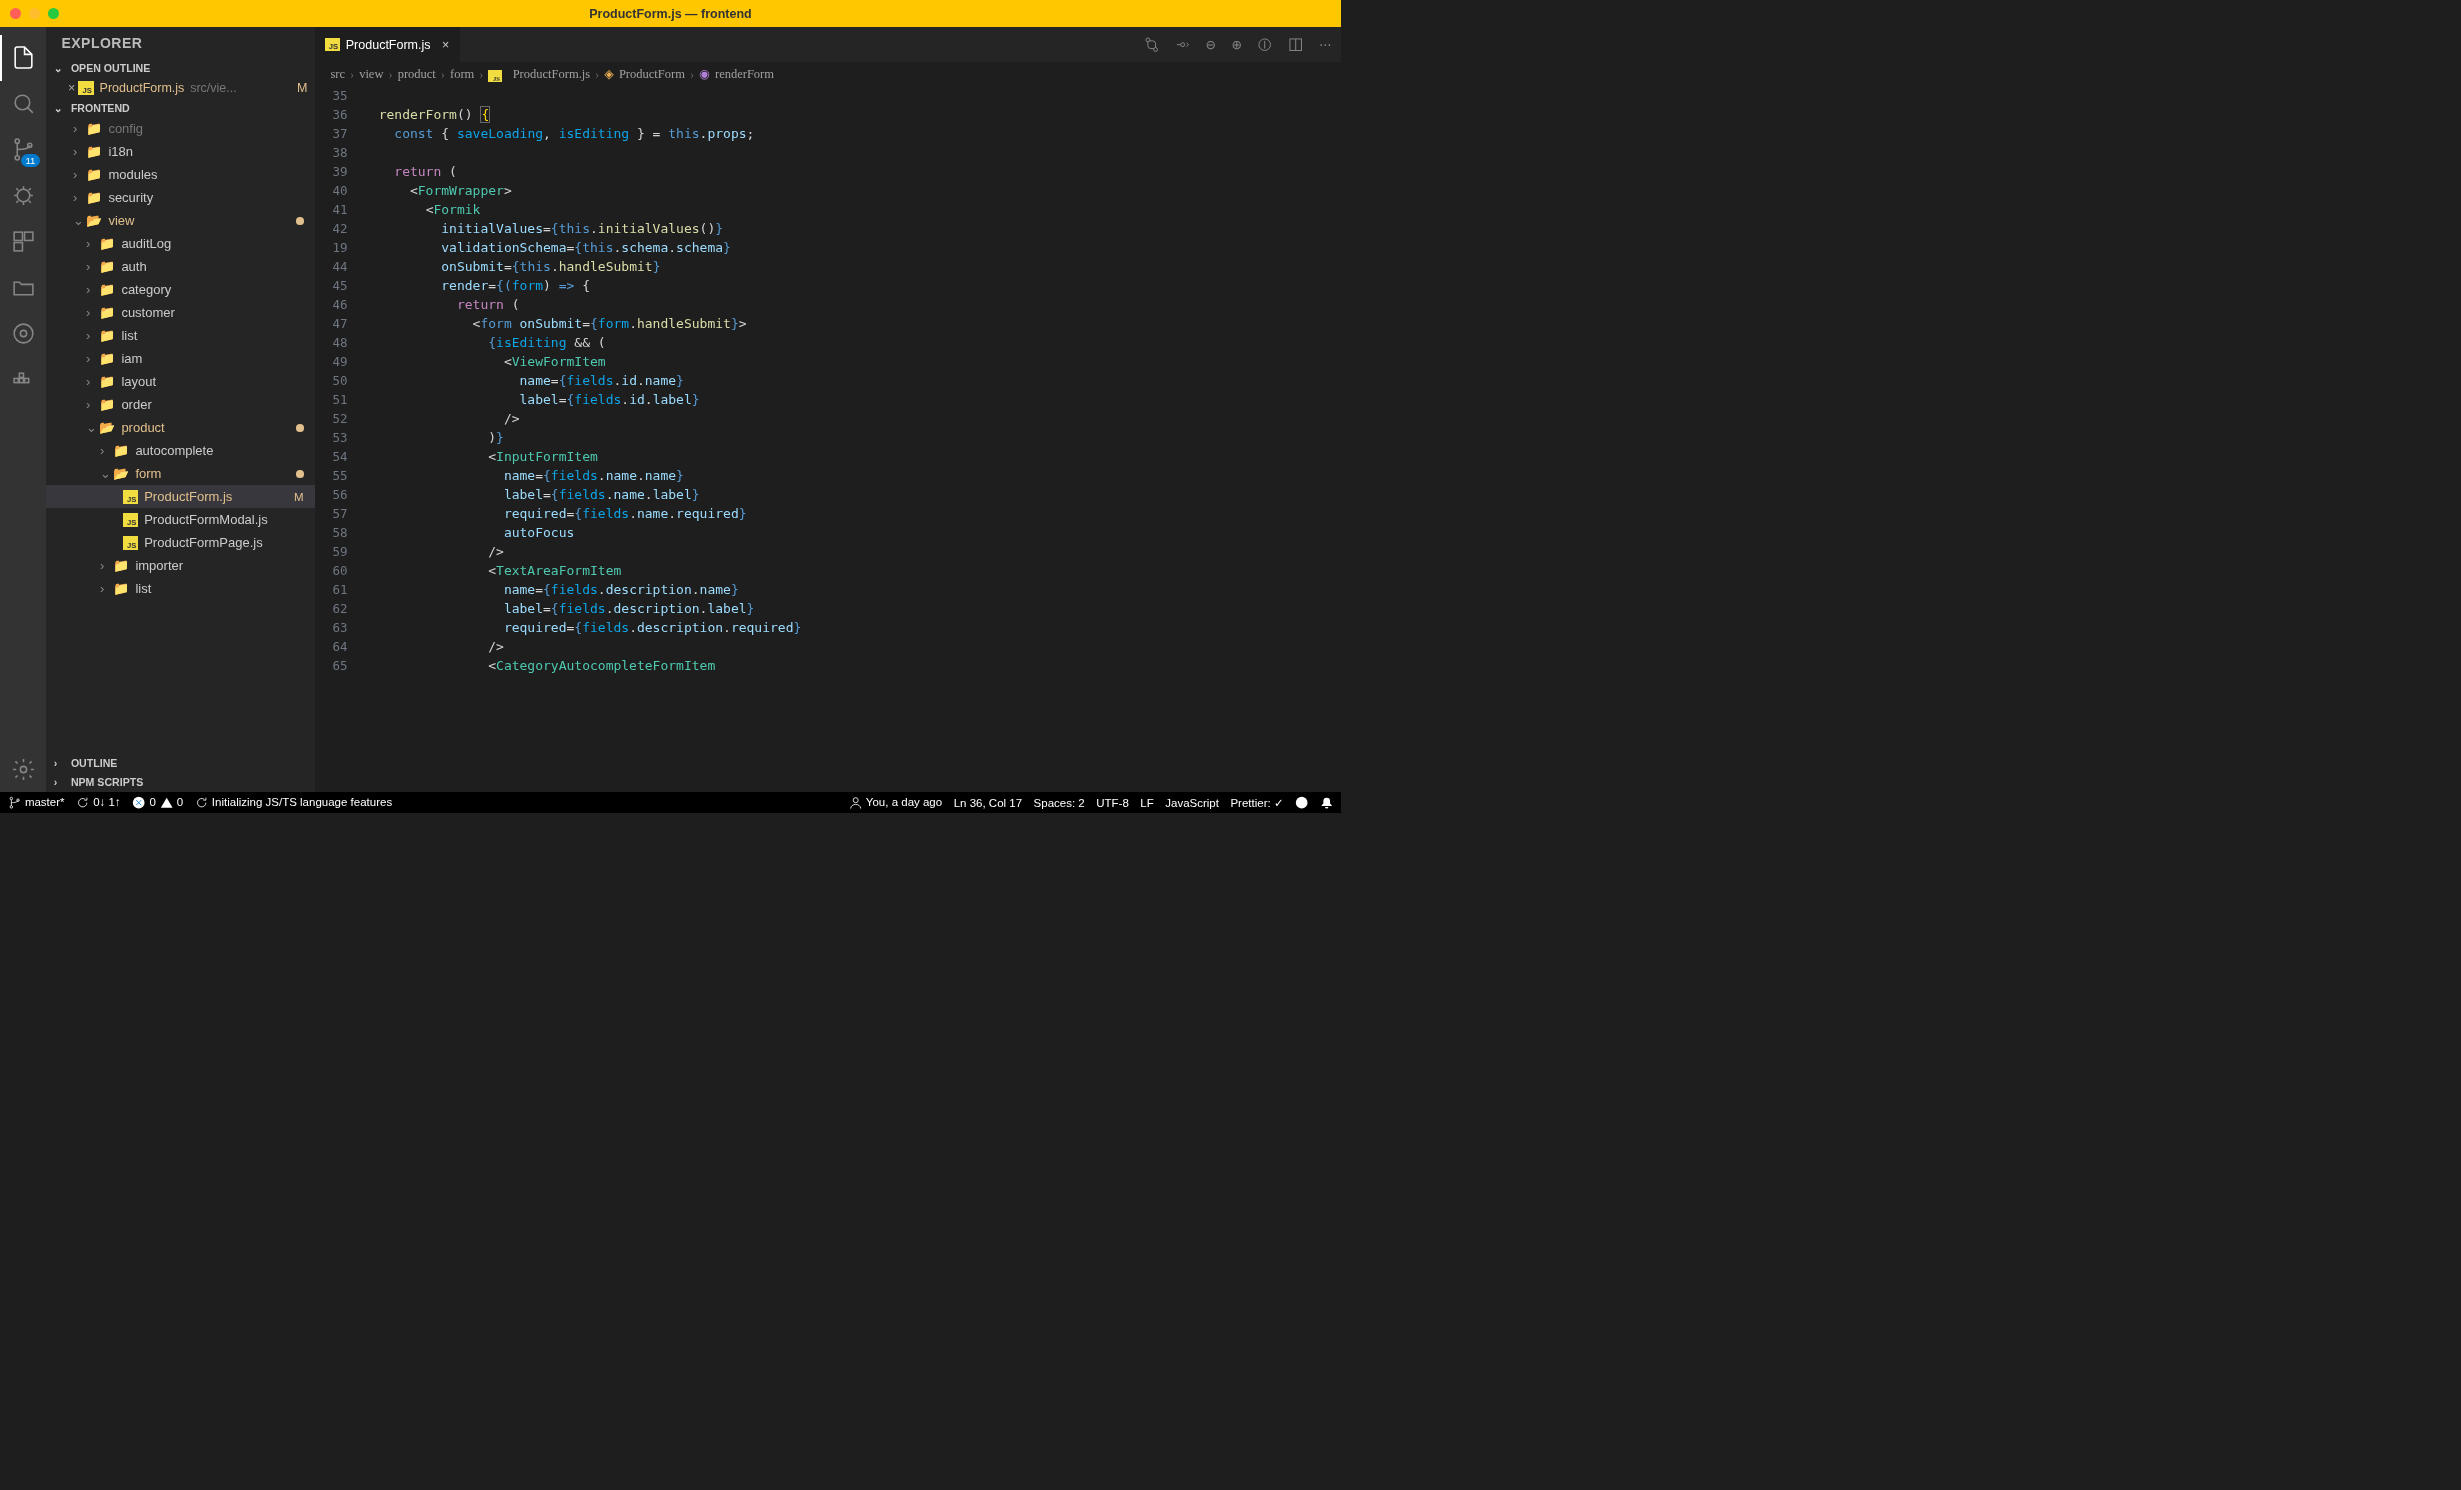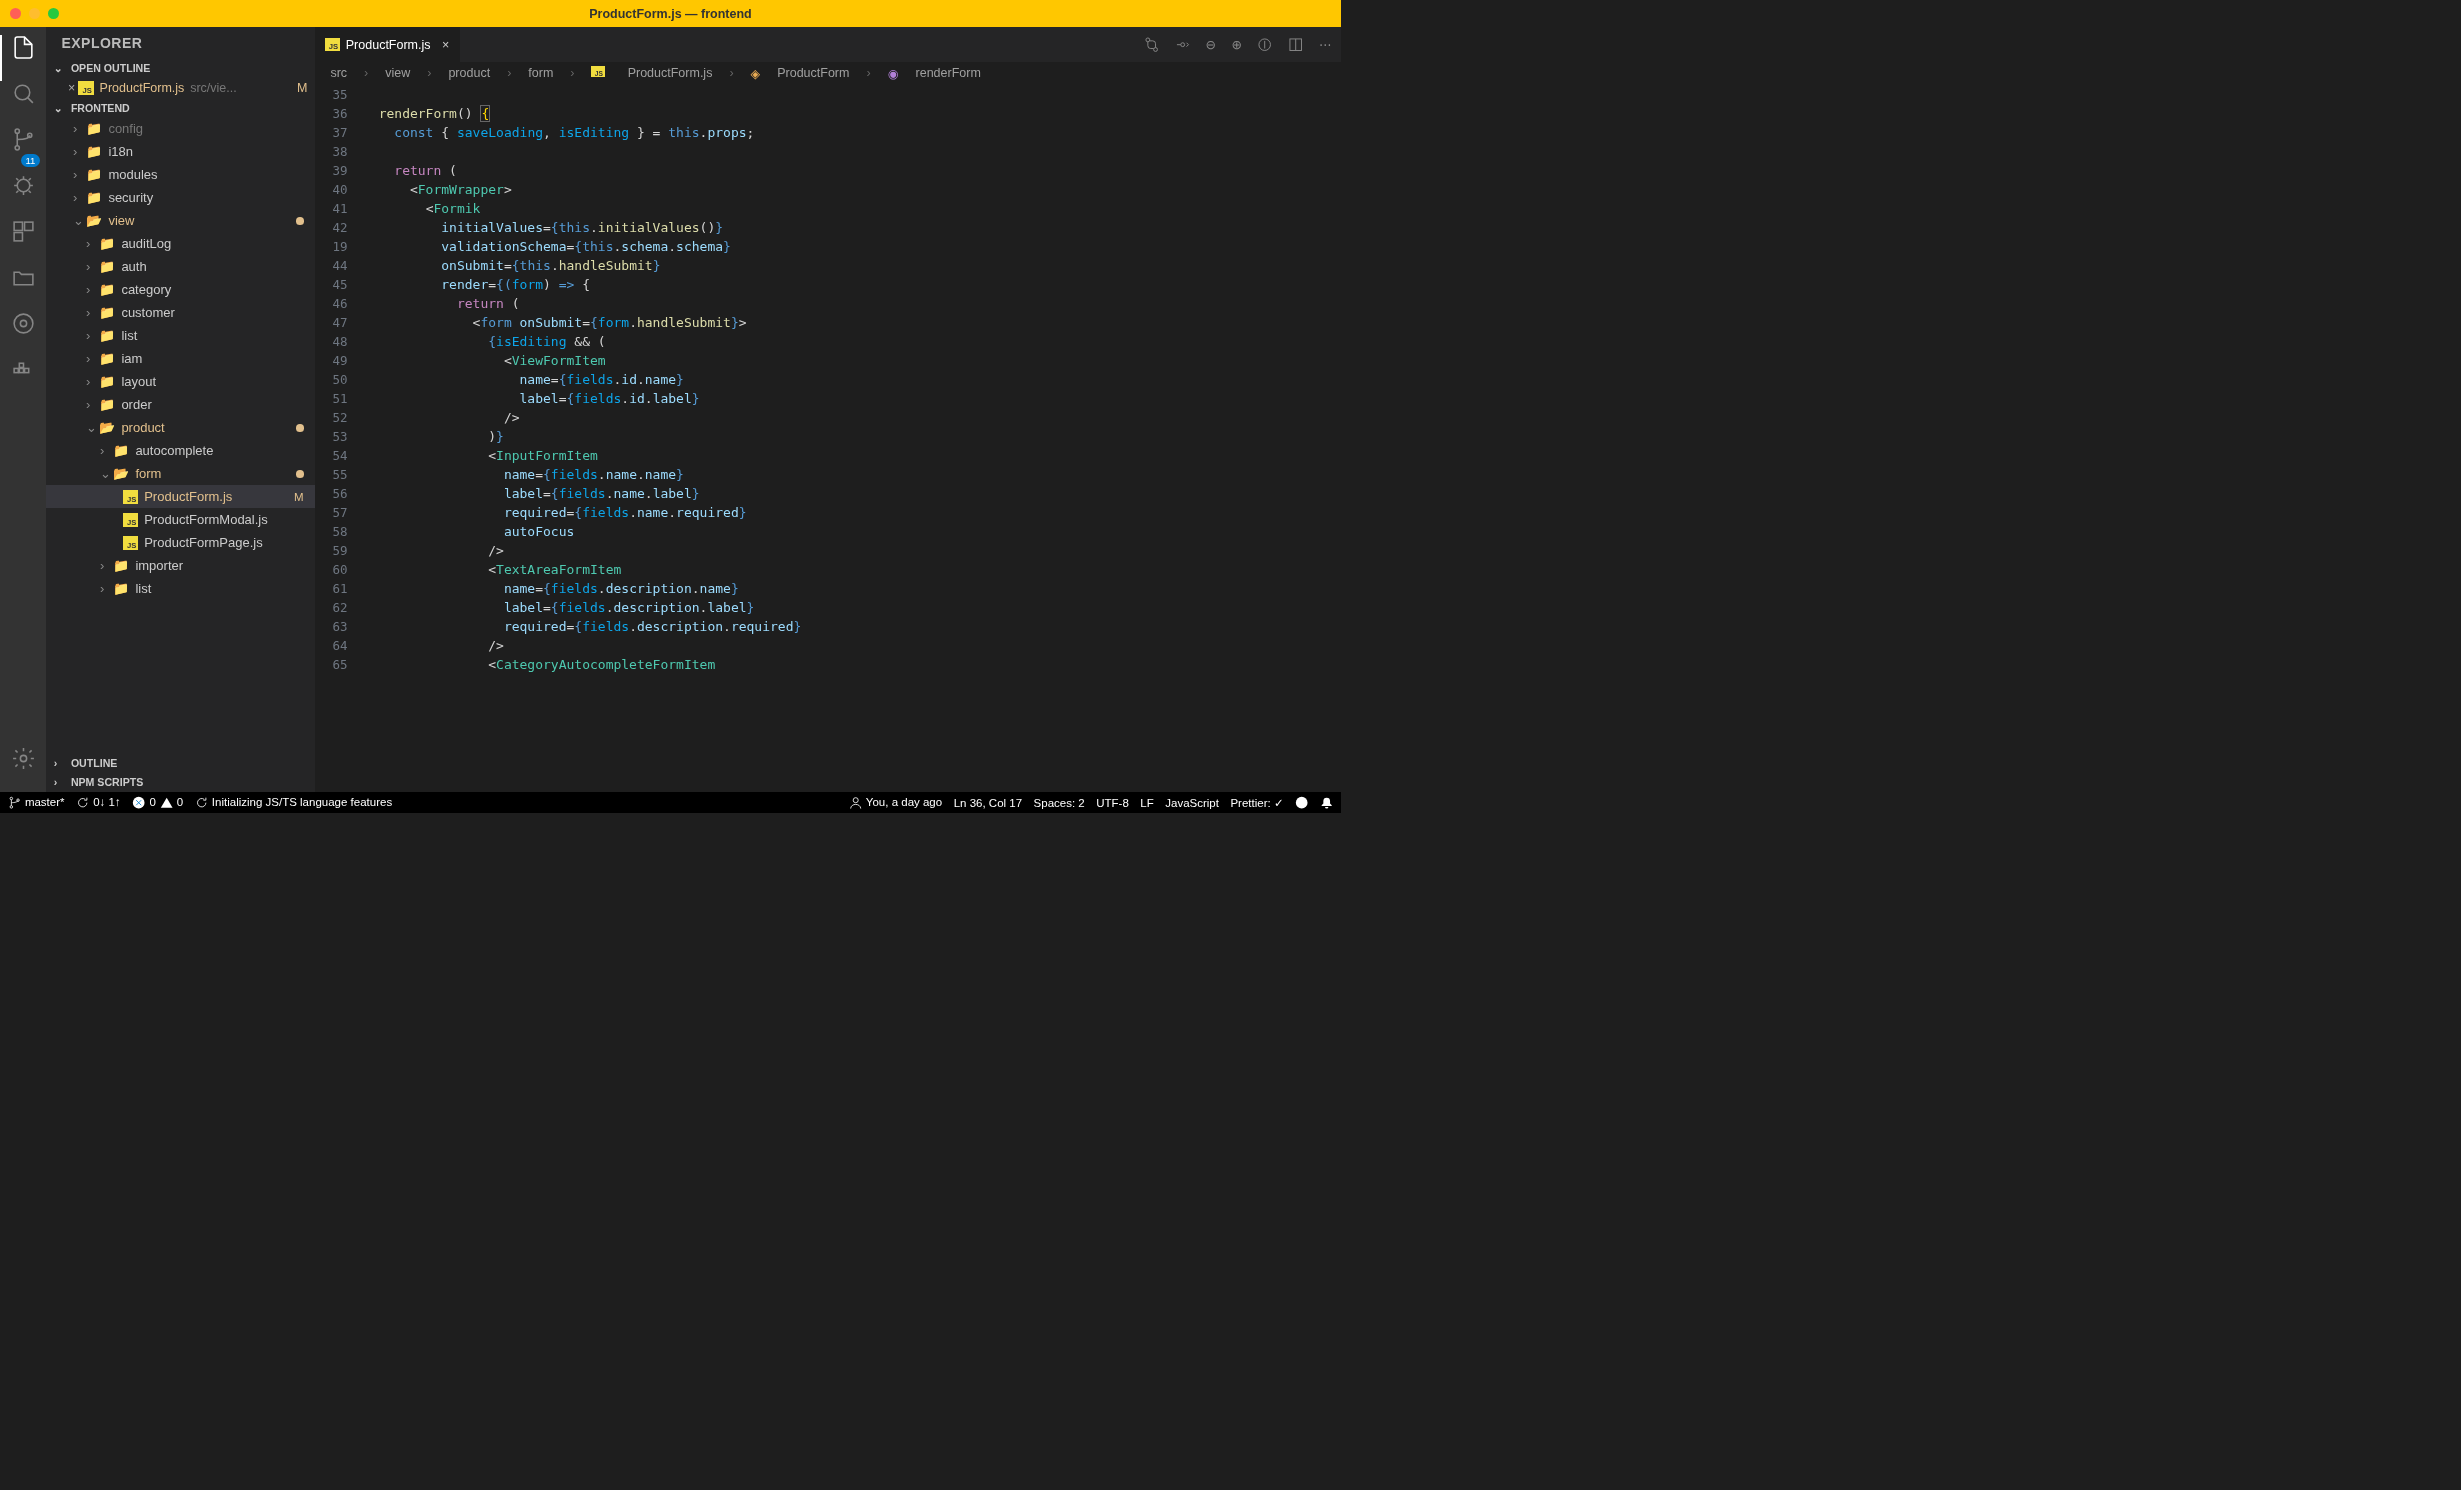--- a/index.html
+++ b/index.html
@@ -30,21 +30,21 @@
 .activity-bar {
   width: 46px;
   background: #333333;
   display: flex;
   flex-direction: column;
   align-items: center;
   padding-top: 7.7px;
 }
 .activity-item {
   width: 46px; height: 46px;
-  display: flex; justify-content: center;
+  display: flex; align-items: center; justify-content: center;
   color: #858585;
   cursor: pointer;
   position: relative;
 }
 .activity-item.active { color: #ffffff; }
 .activity-item.active::before {
   content: ''; position: absolute; left: 0; top: 0; width: 1.9px; height: 100%; background: #fff;
 }
 .activity-spacer { flex: 1; }
 .badge {
@@ -108,21 +108,21 @@
 .tab {
   background: #1e1e1e; color: #ffffff;
   display: flex; align-items: center;
   padding: 0 9.6px; font-size: 12.5px;
   border-right: 1px solid #1e1e1e;
 }
 .tab .close { margin-left: 11.5px; color: #ccc; }
 .tab-actions { margin-left: auto; display: flex; align-items: center; padding: 0 9.6px; gap: 15.4px; color: #888; }
 .breadcrumbs {
   padding: 3.8px 15.4px; font-size: 12.5px; color: #a0a0a0;
-  display: flex; align-items: flex-start; gap: 17px;
+  display: flex; align-items: flex-end; gap: 5px; font-family: Liberation Serif, serif;
 }
 .breadcrumbs .sep { color: #666; }
 .code-area { flex: 1; display: flex; overflow: hidden; font-family: "SF Mono", Monaco, Menlo, Consolas, monospace; }
 .gutter {
   width: 48px; text-align: right; padding-right: 15.4px;
   color: #6e7681; font-size: 12.5px;
   line-height: 19px;
   padding-top: 0;
   user-select: none;
 }

